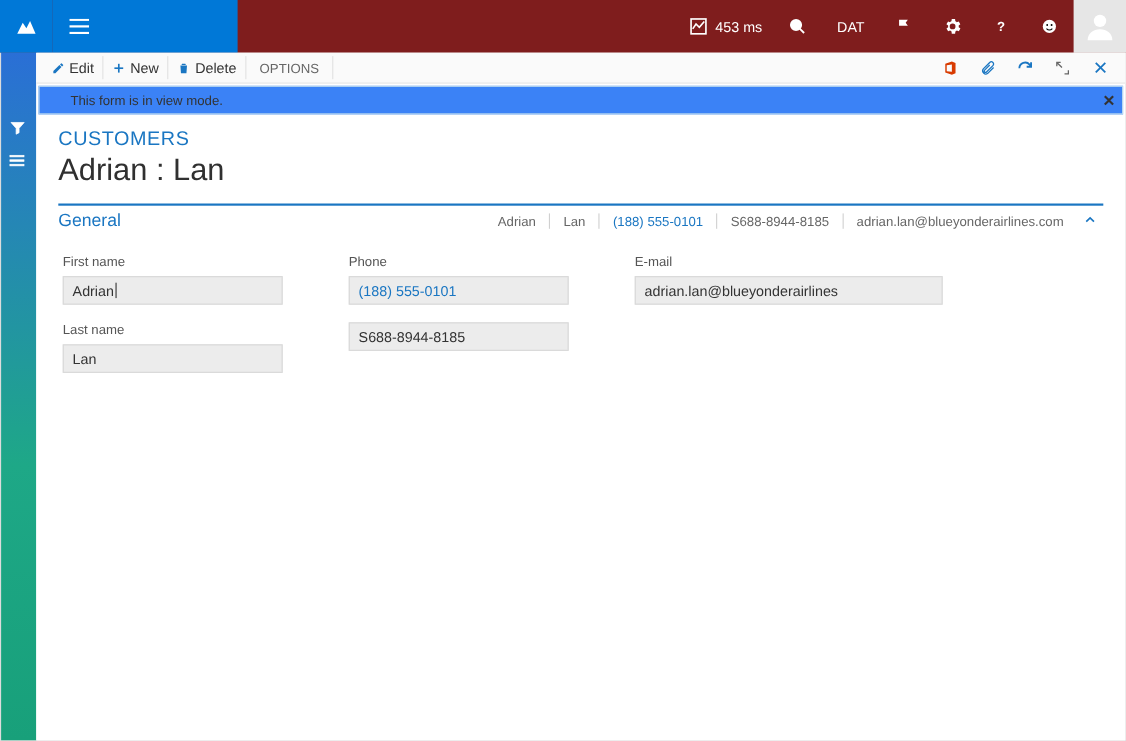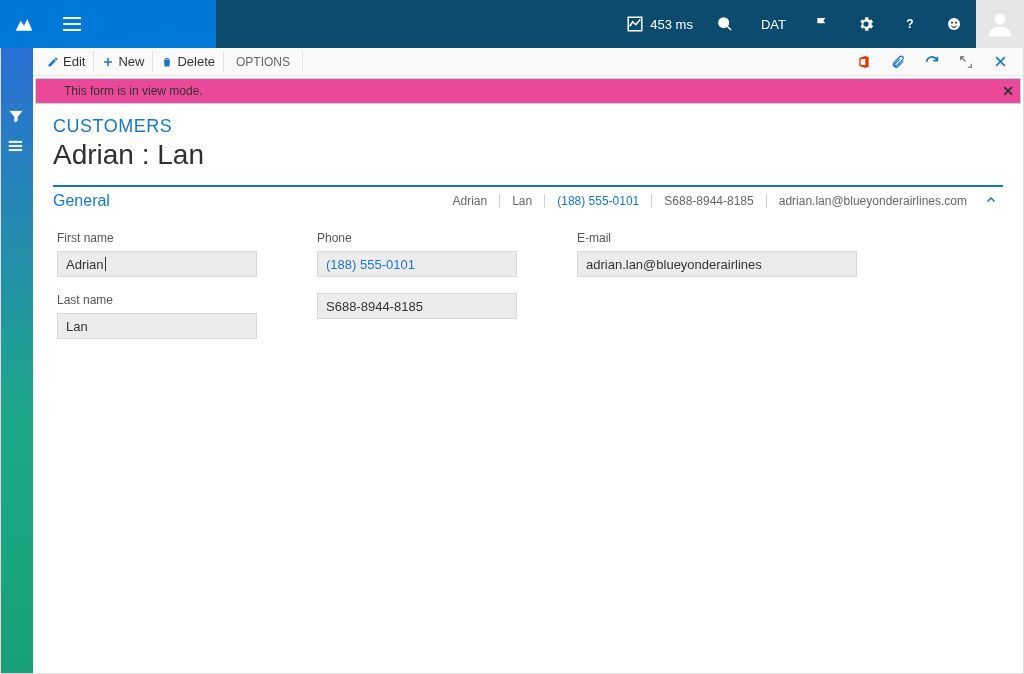--- a/index.html
+++ b/index.html
@@ -1,20 +1,20 @@
 <!DOCTYPE html>
 <html><head>
 <meta charset="utf-8">
 <style>
 * { box-sizing: border-box; margin: 0; padding: 0; font-family: "Segoe UI", Tahoma, sans-serif; }
 html, body { width: 1024px; height: 674px; overflow: hidden; }
 .root { display: flex; flex-direction: column; width: 100%; height: 100%; }
 
 
-.titlebar { height: 48px; background: #0c4a6e; color: #fff; display: flex; align-items: stretch; }
+.titlebar { height: 48px; background: #7f1d1d; color: #fff; display: flex; align-items: stretch; }
 .titlebar .logo-box { width: 48px; background: #0078d7; display: flex; align-items: center; justify-content: center; }
 .titlebar .logo-box svg { fill: #fff; }
 .titlebar .hamburger-box { width: 168px; background: #0078d7; display: flex; align-items: center; }
 .titlebar .hamburger { width: 48px; height: 48px; display: flex; align-items: center; justify-content: center; cursor: pointer;}
 .titlebar .hamburger svg { fill: #fff; }
 .titlebar .spacer { flex: 1; }
 .titlebar .right-btn { width: 44px; display: flex; align-items: center; justify-content: center; cursor: pointer; color:#fff; }
 .titlebar .right-btn svg { fill: #fff; }
 .titlebar .perf { display: flex; align-items: center; gap: 6px; padding: 0 10px; cursor: pointer; font-size: 13px; color: #fff;}
 .titlebar .dat { display: flex; align-items: center; padding: 0 14px; font-size: 13px; cursor: pointer; text-align: center;}
@@ -31,21 +31,21 @@
 
 .actionbar { height: 28px; background: #fafafa; border-bottom: 1px solid #e5e5e5; display: flex; align-items: center; padding: 3px 6px; }
 .actionbar .act { display: flex; align-items: center; gap: 4px; padding: 0 8px; height: 100%; font-size: 13px; color: #333; cursor: pointer; }
 .actionbar .act.sep { border-right: 1px solid #e1e1e1; }
 .actionbar .act svg { width: 12px; height: 12px; }
 .actionbar .act.options { font-size: 12px; color: #666; padding: 0 12px; border-left: 1px solid #e1e1e1; border-right: 1px solid #e1e1e1; text-align: right;}
 .actionbar .right-tools { margin-left: auto; display: flex; align-items: center; gap: 0; }
 .actionbar .tool { width: 34px; height: 100%; display:flex; align-items:center; justify-content:center; cursor:pointer;}
 
 
-.msgstrip { background: #ec4899; border: 1px solid #b8d8ef; margin: 2px 2px 0 2px; height: 26px; display: flex; align-items: center; font-size: 12px; color: #333; padding: 0 14px; position: relative;}
+.msgstrip { background: #3b82f6; border: 1px solid #b8d8ef; margin: 2px 2px 0 2px; height: 26px; display: flex; align-items: center; font-size: 12px; color: #333; padding: 0 14px; position: relative;}
 .msgstrip .close { position: absolute; right: 6px; top: 4px; cursor: pointer; font-size: 14px; font-weight:bold; color:#333; }
 
 
 .headerarea { padding: 12px 20px 6px 20px; }
 .headerarea .crumb { color: #1a76c2; font-size: 18px; letter-spacing: .5px; cursor: pointer;}
 .headerarea .title { font-size: 28px; font-weight: 300; color: #303030; margin-top: 2px;}
 
 
 .sectionbar { margin: 8px 20px 0 20px; border-top: 2px solid #1a76c2; display: flex; align-items: center; height: 30px;}
 .sectionbar .secname { color: #1a76c2; font-size: 16px; padding-right: 20px; cursor:pointer;}

